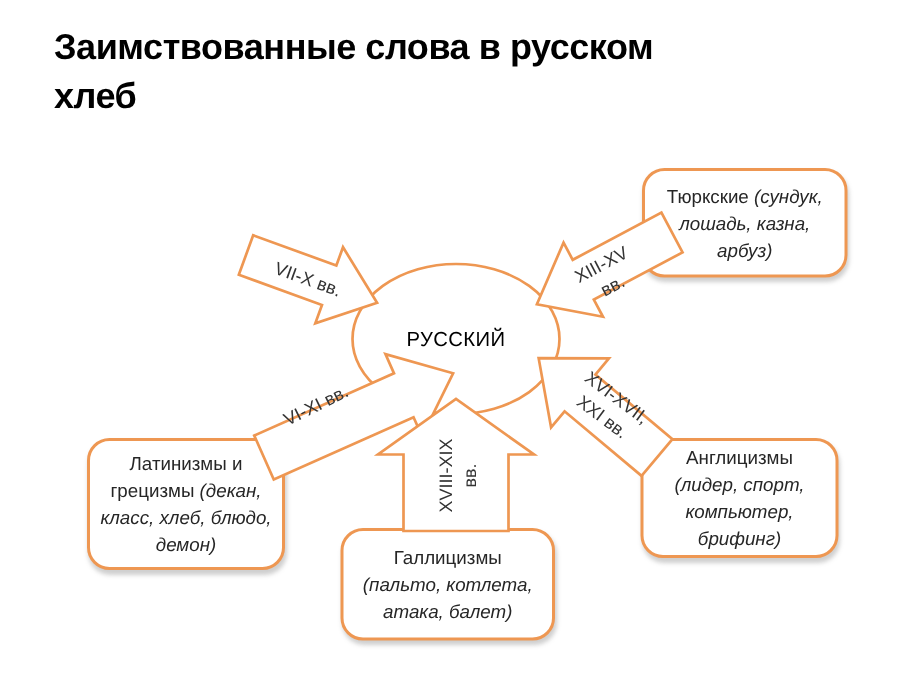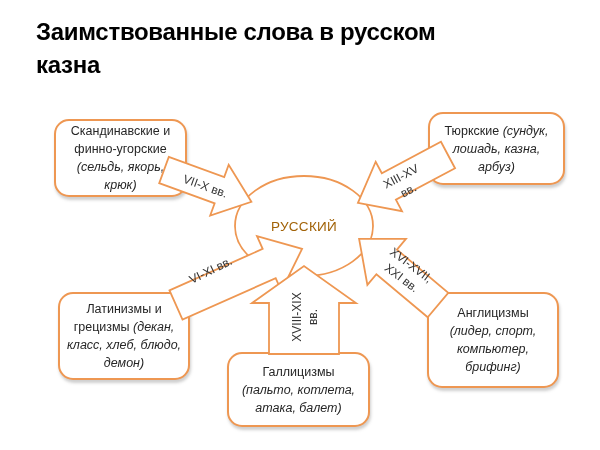--- a/index.html
+++ b/index.html
@@ -17,53 +17,47 @@
     border:2px solid #EE9752;border-radius:15px;
     box-shadow:1px 3px 3px rgba(130,130,130,0.38);
     display:flex;align-items:center;justify-content:center;
     text-align:center;font-size:12.5px;line-height:1.44;color:#262626;
     box-sizing:border-box;z-index:1;
   }
   .b1{left:54px;top:119px;width:133px;height:78px;padding:0 4px;}
   .b2{left:428px;top:112px;width:137px;height:73px;padding:0 6px;}
   .b3{left:58px;top:292px;width:132px;height:88px;padding:0 3px;}
   .b4{left:227px;top:352px;width:143px;height:75px;padding:0 10px;}
-  .b5{left:427px;top:292px;width:132px;height:96px;padding:0 4px;}
+  .b5{left:427px;top:292px;width:132px;height:80px;padding:0 4px;}
   .gex{font-style:italic;}
   .blk{display:block;}
   .shapes{position:absolute;left:0;top:0;z-index:2;}
   .shapes ellipse,.shapes path{fill:#fff;stroke:#EE9752;stroke-width:1.8;stroke-linejoin:miter;}
   .center-label{
     position:absolute;left:304px;top:227px;transform:translate(-50%,-50%);
     width:120px;text-align:center;font-size:13.5px;line-height:1.5;
-    letter-spacing:0.3px;color:#a16207;z-index:3;
+    letter-spacing:0.3px;color:#000000;z-index:3;
   }
   .center-label span{display:block;}
   .period{
     position:absolute;z-index:3;transform:translate(-50%,-50%) rotate(var(--r));
     font-size:12px;line-height:1.3;color:#333;text-align:center;white-space:nowrap;
   }
   .period span{display:block;}
 </style>
 </head>
 <body>
 
 <div class="slide">
 
   <div class="title">
     <div>Заимствованные слова в русском</div>
-    <div>казна</div>
+    <div>хлеб</div>
   </div>
 
-  <div class="gbox b1">
-    <div>
-      <span class="blk">Скандинавские и финно-угорские</span>
-      <span class="gex">(сельдь, якорь, крюк)</span>
-    </div>
-  </div>
 
   <div class="gbox b2">
     <div>
       <span>Тюркские</span>
       <span class="gex">(сундук, лошадь, казна, арбуз)</span>
     </div>
   </div>
 
   <div class="gbox b3">
     <div>

